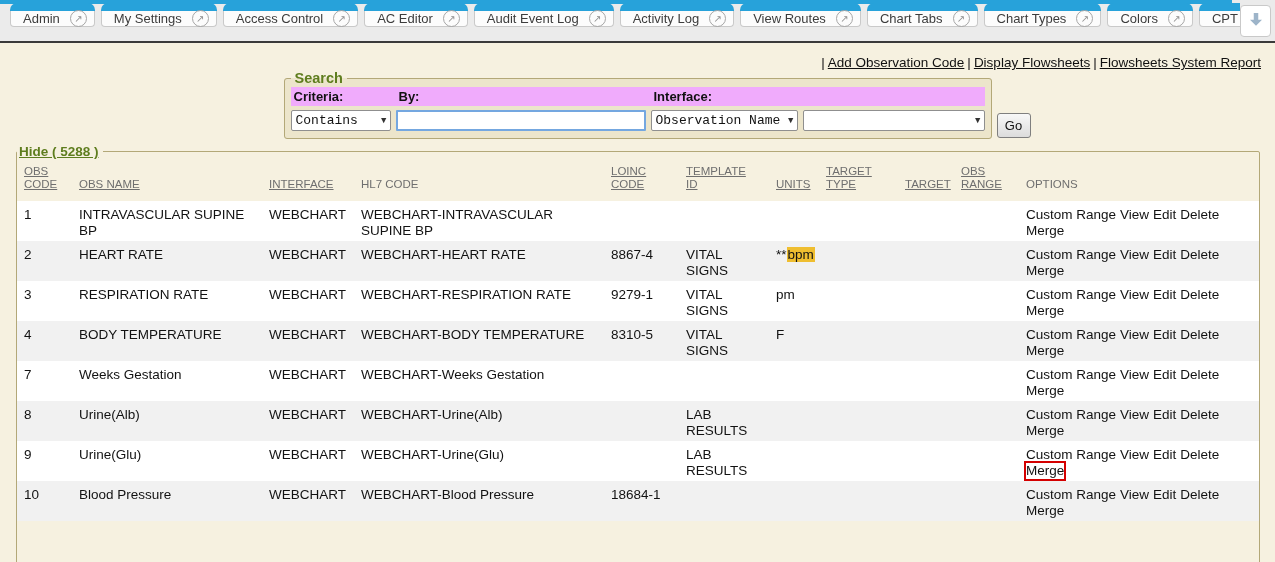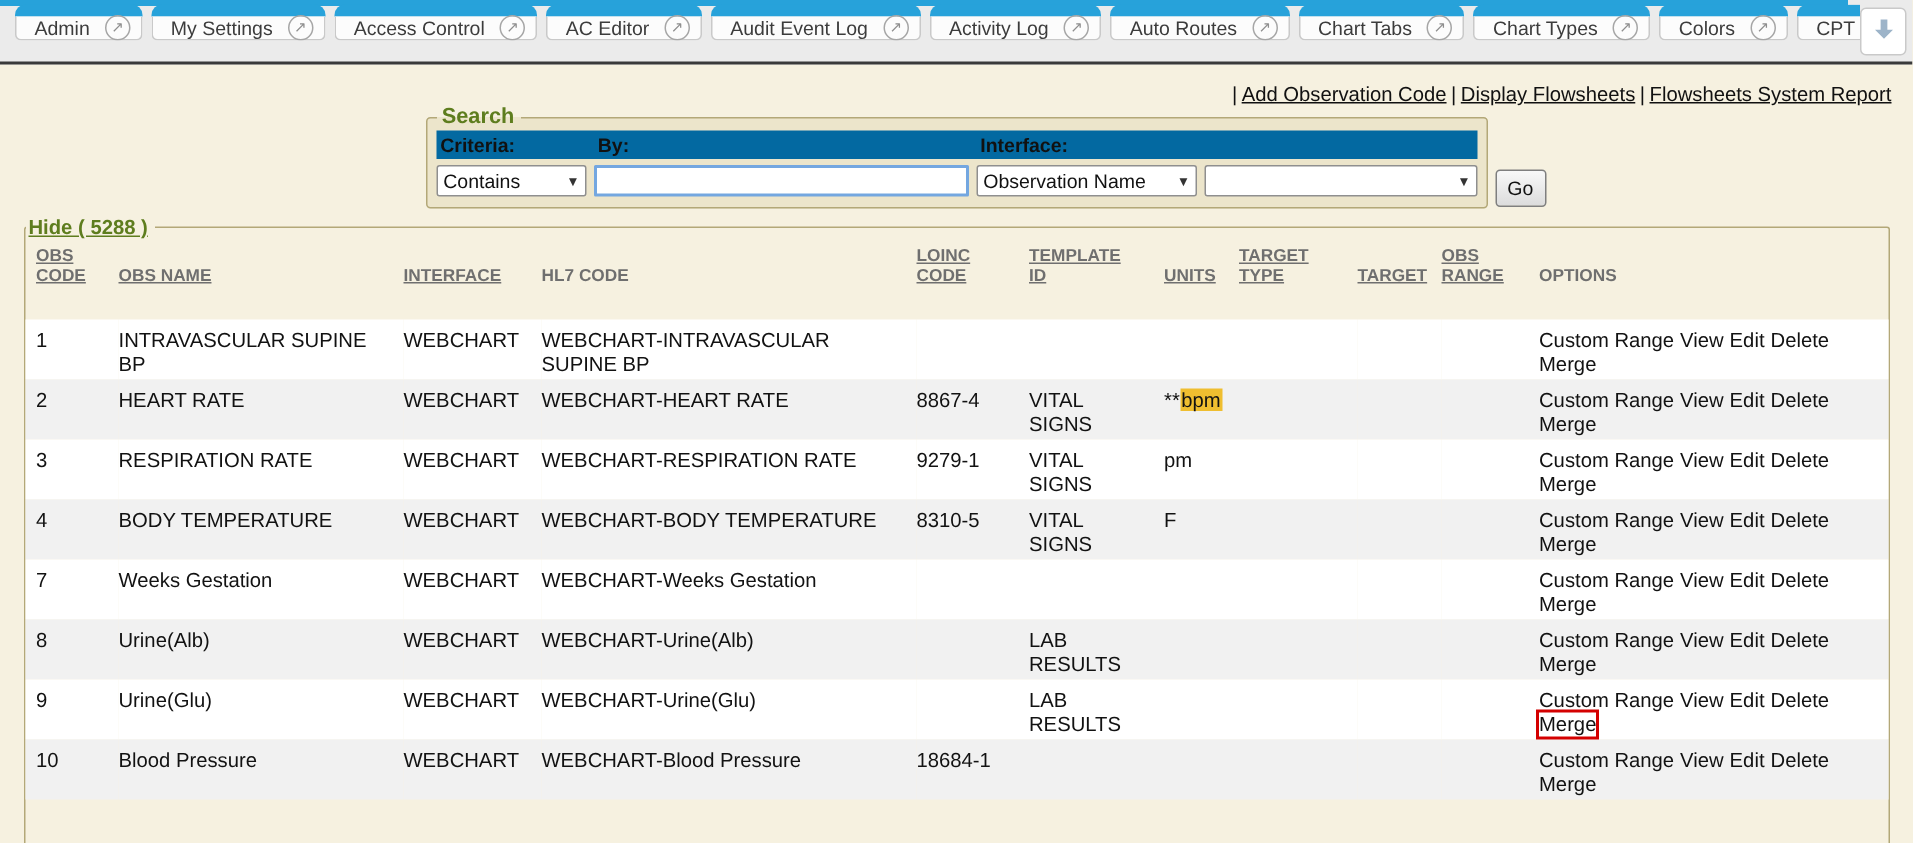--- a/index.html
+++ b/index.html
@@ -30,40 +30,40 @@
   
   .header-links{text-align:right;padding:12px 14px 0 0;font-size:13.5px;color:#111;}
   .header-links a{color:#111;text-decoration:underline;cursor:pointer;}
   .hl-sep{margin:0 3px;}
   
   fieldset.search-fs{width:664px;margin:0 auto;border:1px solid var(--fsborder);border-radius:3px;
     background:#ece5cb;padding:1px 6px 7px 6px;}
   fieldset.search-fs legend{color:var(--green);font-weight:bold;font-size:14.5px;padding:0 4px;margin-left:0;}
   .search-grid{display:grid;grid-template-columns:100px 250px 147px 182px;column-gap:5px;align-items:center;}
   .label-strip{grid-column:1/5;display:grid;grid-template-columns:100px 250px 147px 182px;column-gap:5px;
-    background:#0369a1;padding:2px 0;margin-bottom:4px;}
+    background:#f0abfc;padding:2px 0;margin-bottom:4px;}
   .label-strip span{font-size:13px;font-weight:bold;color:#111;padding-left:3px;}
   .fake-select{background:#fff;border:1px solid #8f8f8f;border-radius:2px;height:21px;
-    display:flex;align-items:center;justify-content:space-between;padding:0 3px 0 4px;font-size:13px;cursor:pointer;}
+    display:flex;align-items:center;justify-content:space-between;padding:0 3px 0 4px;font-size:13px;cursor:pointer;font-family:Liberation Mono, monospace;}
   .fake-select .caret{font-size:9px;color:#333;}
   .search-input{height:21px;border:2px solid #74a7e0;border-radius:1px;font-size:13px;padding:0 3px;
     font-family:"Liberation Sans",sans-serif;width:100%;}
   .search-row{position:relative;}
   .go-btn{position:absolute;right:-46px;top:26px;width:34px;height:25px;font-size:13px;color:#111;
     background:linear-gradient(#f8f8f8,#dcdcdc);border:1px solid #7f7f7f;border-radius:3px;cursor:pointer;
     font-family:"Liberation Sans",sans-serif;}
   
   fieldset.codes-fs{margin:5px 15px 0 16px;border:1px solid var(--fsborder);border-radius:2px;padding:0;height:420px;}
   fieldset.codes-fs legend{display:flex;align-items:flex-end;gap:8px;padding:0 4px 0 2px;margin-left:0;}
   .hide-link{color:var(--green);font-weight:bold;font-size:13.5px;text-decoration:underline;cursor:pointer;}
   .codes-title{color:var(--green);font-weight:bold;font-size:17px;}
   
   table.codes{width:100%;border-collapse:collapse;table-layout:fixed;}
-  table.codes th{text-align:left;vertical-align:bottom;font-weight:bold;font-size:11.5px;color:#6f6f6f;
-    padding:6px 18px 22px 0;line-height:13px;}
+  table.codes th{text-align:left;vertical-align:bottom;font-weight:normal;font-size:11.5px;color:#6f6f6f;
+    padding:6px 18px 10px 0;line-height:13px;}
   table.codes th:first-child,table.codes td:first-child{padding-left:7px;}
   table.codes th.sortable span{text-decoration:underline;cursor:pointer;}
   table.codes td{vertical-align:top;font-size:13.5px;color:#121212;padding:6px 18px 2px 0;
     line-height:16px;height:40px;}
   table.codes tbody tr{background:#ffffff;}
   table.codes tbody tr:nth-child(even){background:#f1f1f1;}
   .units-hl{background:var(--hl);padding:0 1px;}
   .opt-link{margin-right:4px;cursor:pointer;white-space:nowrap;display:inline-block;}
   .merge-boxed{outline:2px solid var(--red);outline-offset:0px;}
 </style>
@@ -111,21 +111,21 @@
       <div class="tab">
         <div class="tab-cap"></div>
         <div class="tab-body">
           <span class="tab-label">Activity Log</span>
           <span class="tab-icon">↗</span>
         </div>
       </div>
       <div class="tab">
         <div class="tab-cap"></div>
         <div class="tab-body">
-          <span class="tab-label">Auto Routes</span>
+          <span class="tab-label">View Routes</span>
           <span class="tab-icon">↗</span>
         </div>
       </div>
       <div class="tab">
         <div class="tab-cap"></div>
         <div class="tab-body">
           <span class="tab-label">Chart Tabs</span>
           <span class="tab-icon">↗</span>
         </div>
       </div>

